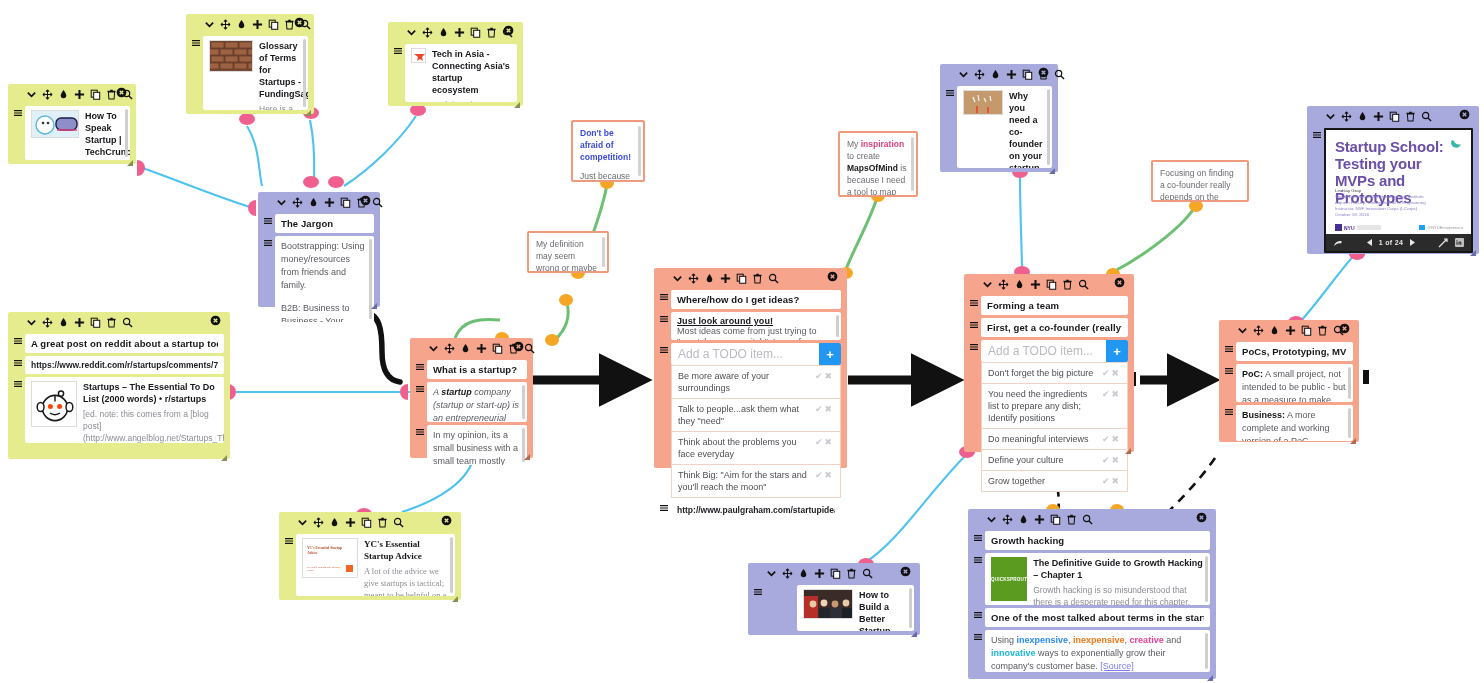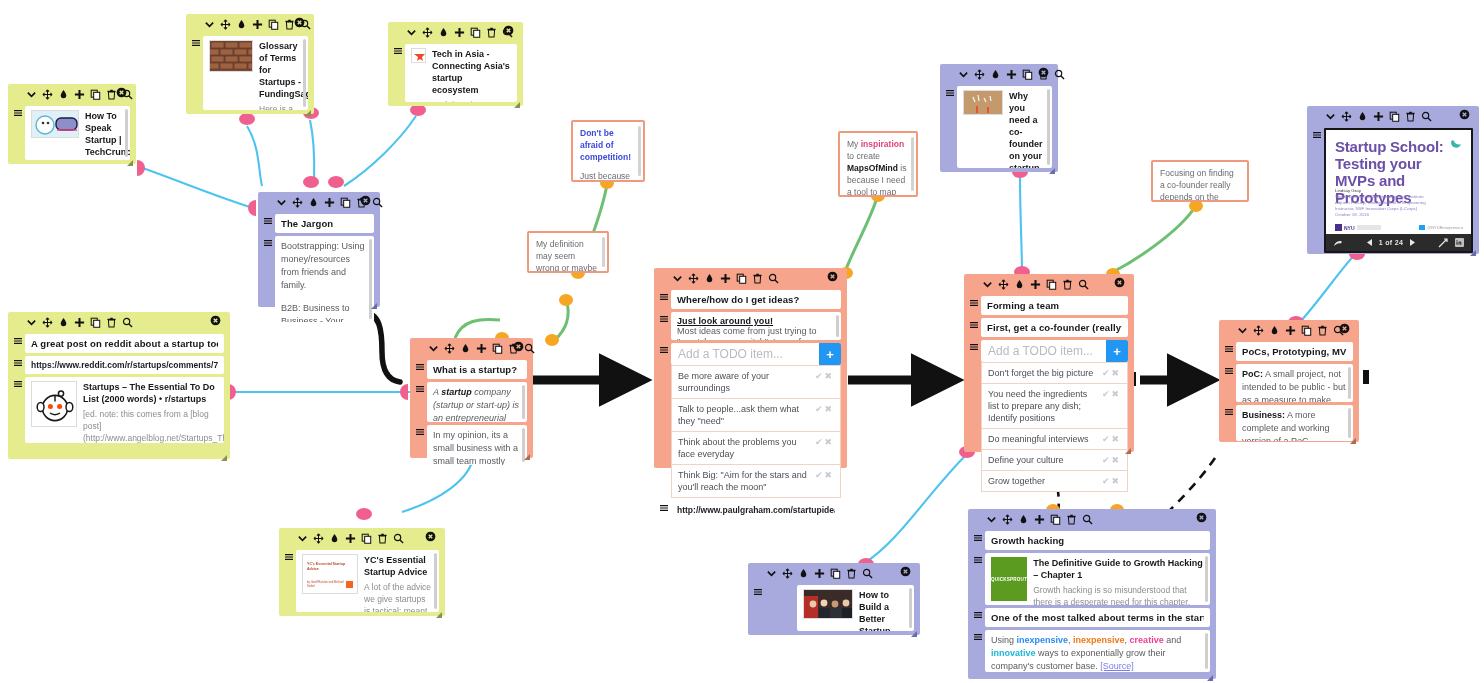--- a/index.html
+++ b/index.html
@@ -1172,21 +1172,21 @@
       <div class="panel" style="height:36px;">
         <div class="scroll"></div>
         <div class="body"><b>Business:</b><span> A more complete and working version of a PoC. Intended for public eyes. Outlines the main</span></div>
       </div>
     </div>
     <span class="resize"><svg viewBox="0 0 6 6">
           <path d="M6 0L0 6h6z" fill="#b06c50"></path>
         </svg></span>
   </div>
 
-  <div class="card yellow" style="left:279px;top:528px;width:166px;height:88px;">
+  <div class="card yellow" style="left:279px;top:512px;width:182px;height:88px;font-family:Liberation Serif, serif;">
     <div class="toolbar">
       <span class="ic">
           <svg viewBox="0 0 12 12">
             <path d="M2 4l4 4 4-4" stroke="#111" stroke-width="1.8" fill="none"></path>
           </svg>
         </span>
       <span class="ic">
           <svg viewBox="0 0 12 12">
             <path d="M6 1v10M1 6h10M6 1L4.3 2.8M6 1l1.7 1.8M6 11l-1.7-1.8M6 11l1.7-1.8M1 6l1.8-1.7M1 6l1.8 1.7M11 6L9.2 4.3M11 6L9.2 7.7" stroke="#111" stroke-width="1.1" fill="none"></path>
           </svg>

